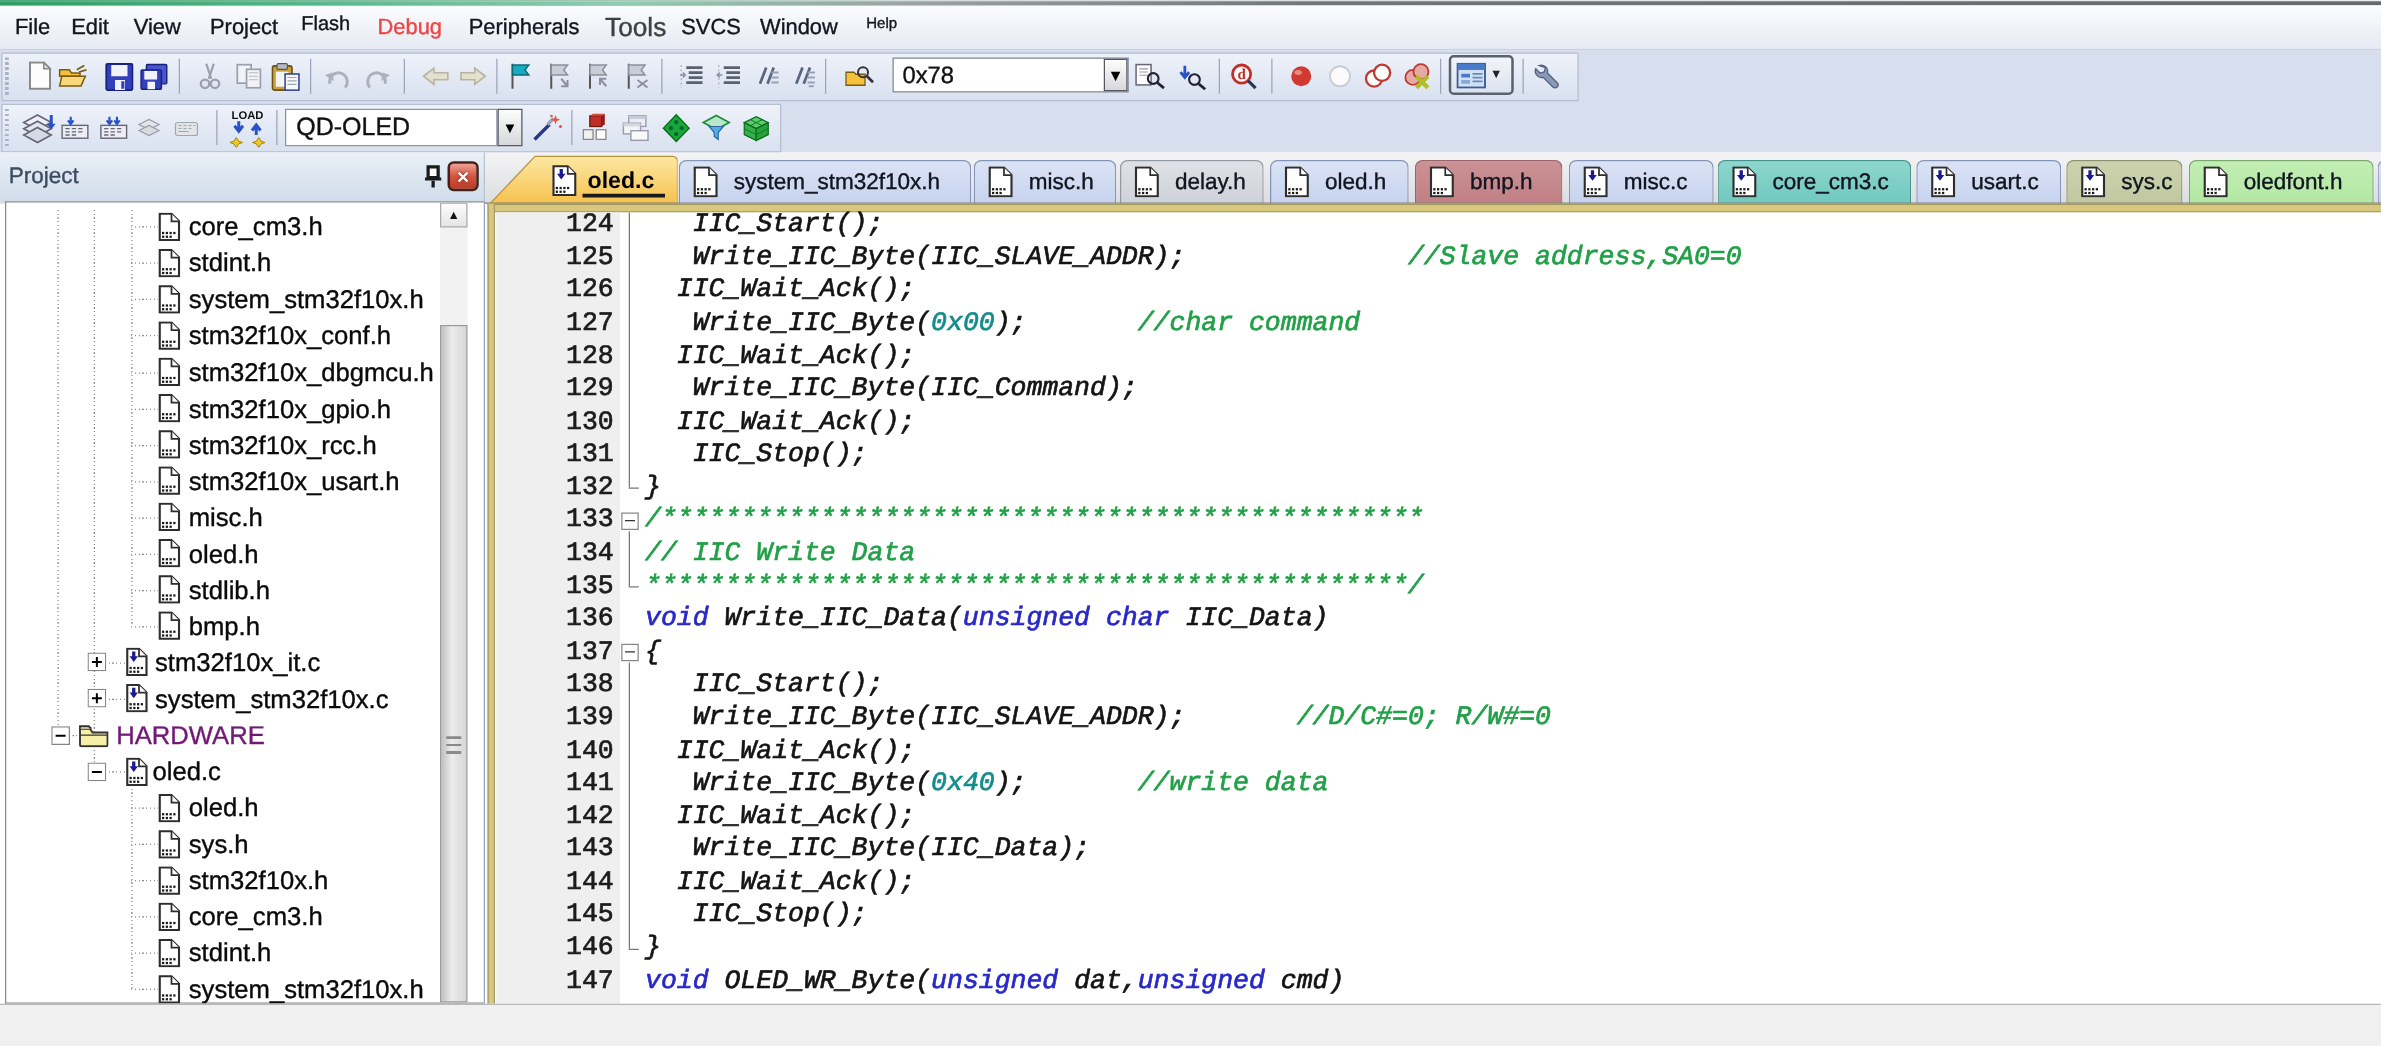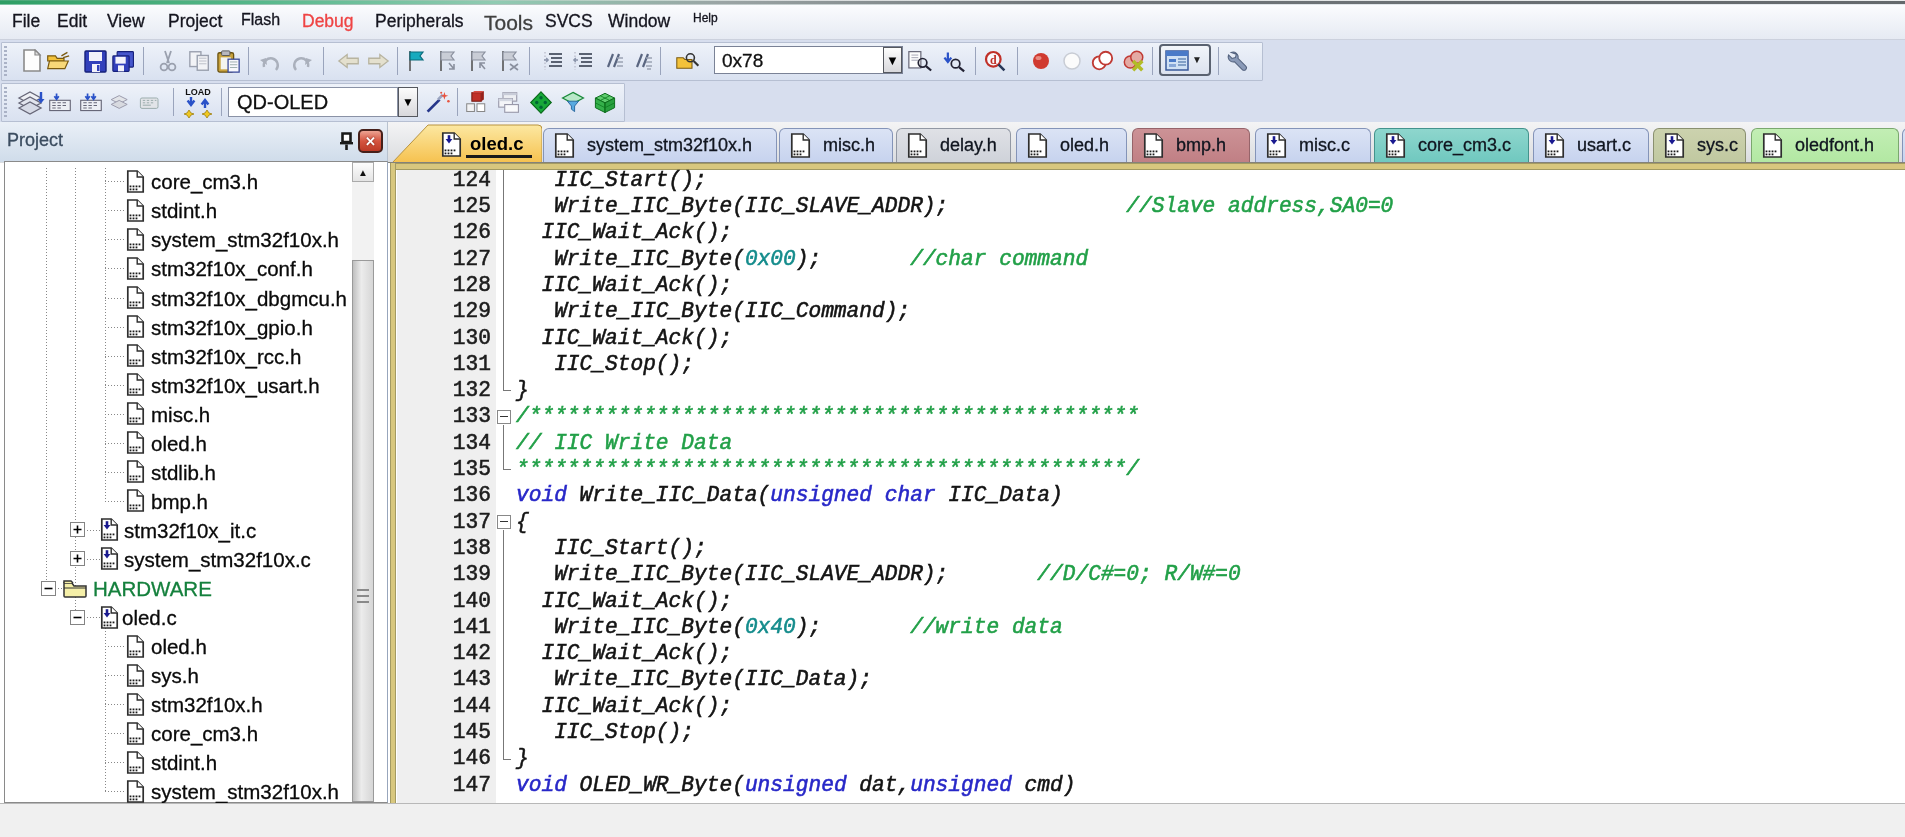--- a/index.html
+++ b/index.html
@@ -714,21 +714,21 @@
     <div style="position:absolute;left:58px;top:588.0px;width:6px;height:1px;background:repeating-linear-gradient(90deg,#888 0 1px,transparent 1px 3px);"></div>
     <div style="position:absolute;left:41px;top:580.5px;width:15px;height:15px;"><svg width="15" height="15" viewBox="0 0 15 15">
         <rect x="0.5" y="0.5" width="14" height="14" fill="#fff" stroke="#848484"></rect>
         <path d="M3.5,7.5 h8" stroke="#000" stroke-width="1.6"></path>
       </svg></div>
     <div style="position:absolute;left:63px;top:578.0px;width:24px;height:20px;"><svg width="24" height="20" viewBox="0 0 24 20">
         <path d="M1,5 h8 l2,3 h12 v10 a1,1 0 0 1 -1,1 h-20 a1,1 0 0 1 -1,-1 z" fill="#f5efA8" stroke="#333" stroke-width="1.5"></path>
         <path d="M1,5 v-2 h7 l2,2" fill="#f5efa8" stroke="#333" stroke-width="1.5"></path>
         <path d="M1,10 h22" stroke="#333" stroke-width="1"></path>
       </svg></div>
-    <div style="position:absolute;left:93px;top:577.0px;width:240px;height:26px;font-size:20.5px;color:#15803d;-webkit-text-stroke:0.3px;">HARDWARE</div>
+    <div style="position:absolute;left:93px;top:577.0px;width:240px;height:26px;font-size:20.5px;color:#701a75;-webkit-text-stroke:0.3px;">HARDWARE</div>
     <div style="position:absolute;left:87px;top:617.05px;width:13px;height:1px;background:repeating-linear-gradient(90deg,#888 0 1px,transparent 1px 3px);"></div>
     <div style="position:absolute;left:70px;top:609.55px;width:15px;height:15px;"><svg width="15" height="15" viewBox="0 0 15 15">
         <rect x="0.5" y="0.5" width="14" height="14" fill="#fff" stroke="#848484"></rect>
         <path d="M3.5,7.5 h8" stroke="#000" stroke-width="1.6"></path>
       </svg></div>
     <div style="position:absolute;left:100px;top:605.55px;width:19px;height:23px;"><svg width="19" height="23" viewBox="0 0 19 23">
         <path d="M1.8,1 h9.4 l6,6 v15 h-15.4 z" fill="#ffffff" stroke="#2e2e2e" stroke-width="1.7"></path>
         <path d="M11.2,1 v6 h6" fill="#ffffff" stroke="#2e2e2e" stroke-width="1.4"></path>
         <rect x="3.6" y="15.5" width="1.8" height="1.8" fill="#1a1a1a"></rect>
         <rect x="6.6" y="15.5" width="1.8" height="1.8" fill="#1a1a1a"></rect>

